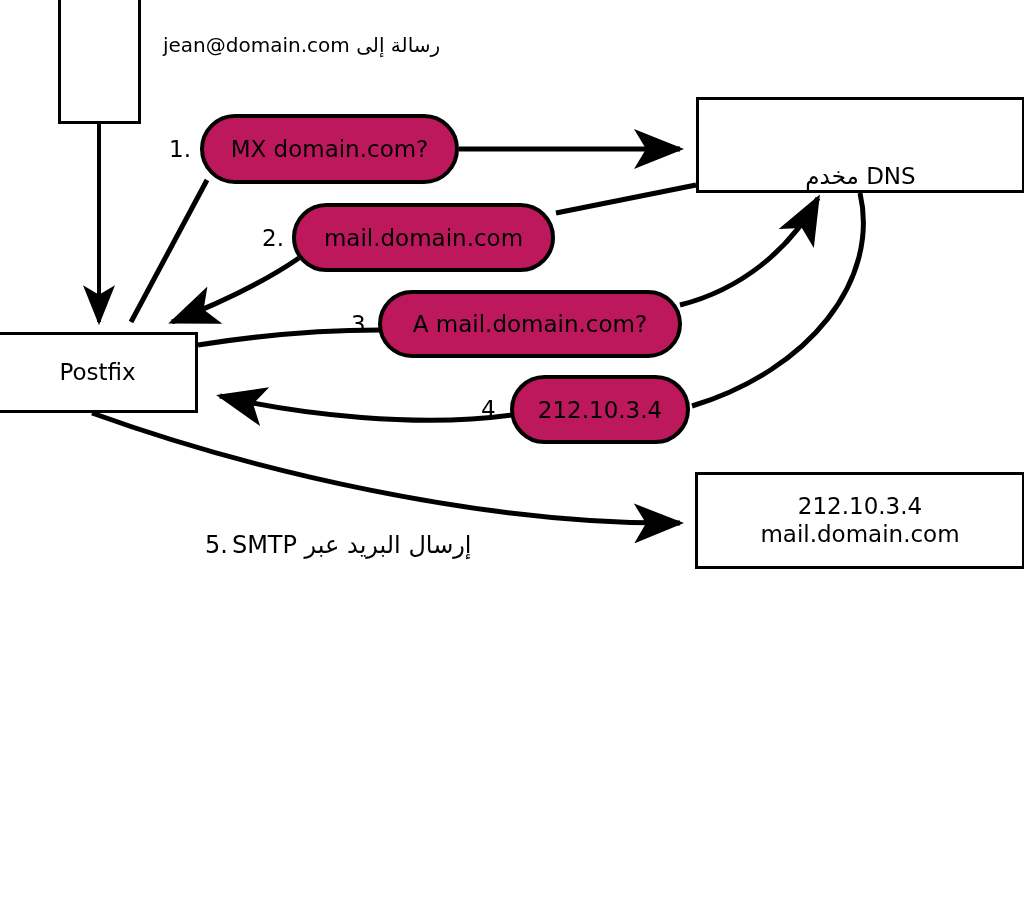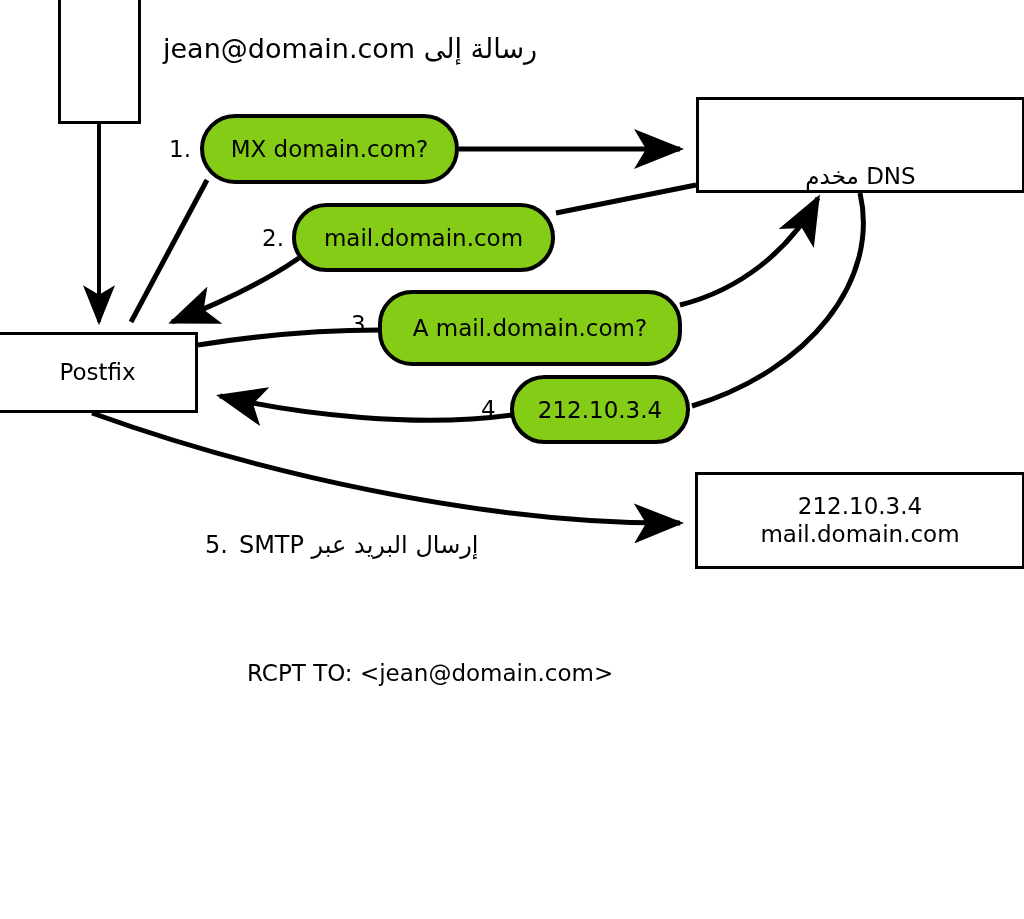--- a/index.html
+++ b/index.html
@@ -37,62 +37,62 @@
 
   #box-client      { left: 58px;  top: -3px;  width: 83px;  height: 127px; }
   #box-postfix     { left: -3px;  top: 332px; width: 201px; height: 81px;  font-size: 23px; }
   #box-dns         { left: 696px; top: 97px;  width: 329px; height: 96px;  font-size: 23px; justify-content: flex-end; }
   #box-mailserver  { left: 695px; top: 472px; width: 330px; height: 97px;  font-size: 23px; }
 
   .pill {
     position: absolute;
     box-sizing: border-box;
     border: 4px solid #000;
-    background: #84cc16;
+    background: #be185d;
     display: flex;
     align-items: center;
     justify-content: center;
     font-size: 23px;
     white-space: nowrap;
   }
   #pill-1 { left: 200px; top: 114px; width: 259px; height: 70px; border-radius: 35px; }
   #pill-2 { left: 292px; top: 203px; width: 263px; height: 69px; border-radius: 35px; }
-  #pill-3 { left: 378px; top: 290px; width: 304px; height: 76px; border-radius: 34px; }
+  #pill-3 { left: 378px; top: 290px; width: 304px; height: 68px; border-radius: 34px; }
   #pill-4 { left: 510px; top: 375px; width: 180px; height: 69px; border-radius: 35px; }
 
   .step-num {
     position: absolute;
     font-size: 23px;
     color: #000;
     white-space: nowrap;
   }
   #step-num-1 { left: 169px; top: 136px; }
   #step-num-2 { left: 262px; top: 225px; }
   #step-num-3 { left: 351px; top: 311px; }
   #step-num-4 { left: 481px; top: 396px; }
 
   #header-label {
     position: absolute;
     left: 163px;
     top: 33px;
-    font-size: 27px;
+    font-size: 20px;
     white-space: nowrap;
     direction: rtl;
     unicode-bidi: plaintext;
   }
 
   #step5-label {
     position: absolute;
     left: 205px;
     top: 531px;
     font-size: 24px;
     white-space: nowrap;
   }
   #step5-label .num { unicode-bidi: plaintext; }
-  #step5-label .txt { direction: rtl; unicode-bidi: plaintext; margin-left: 11px; }
+  #step5-label .txt { direction: rtl; unicode-bidi: plaintext; margin-left: 4px; }
 
   #smtp-transcript {
     position: absolute;
     left: 247px;
     top: 595px;
     font-size: 23px;
     line-height: 31.5px;
     white-space: pre;
   }
   #smtp-transcript .line { display: block; min-height: 31.5px; }
@@ -171,21 +171,20 @@
 </div>
 <div class="pill" id="pill-4">
   <span>212.10.3.4</span>
 </div>
 
 <div id="step5-label">
   <span class="num">5.</span><span class="txt">إرسال البريد عبر SMTP</span>
 </div>
 
 <div id="smtp-transcript">
-  <span class="line">RCPT TO: &lt;jean@domain.com&gt;</span>
   
   
   
   
   
   
   
 </div>
 
 </body></html>

